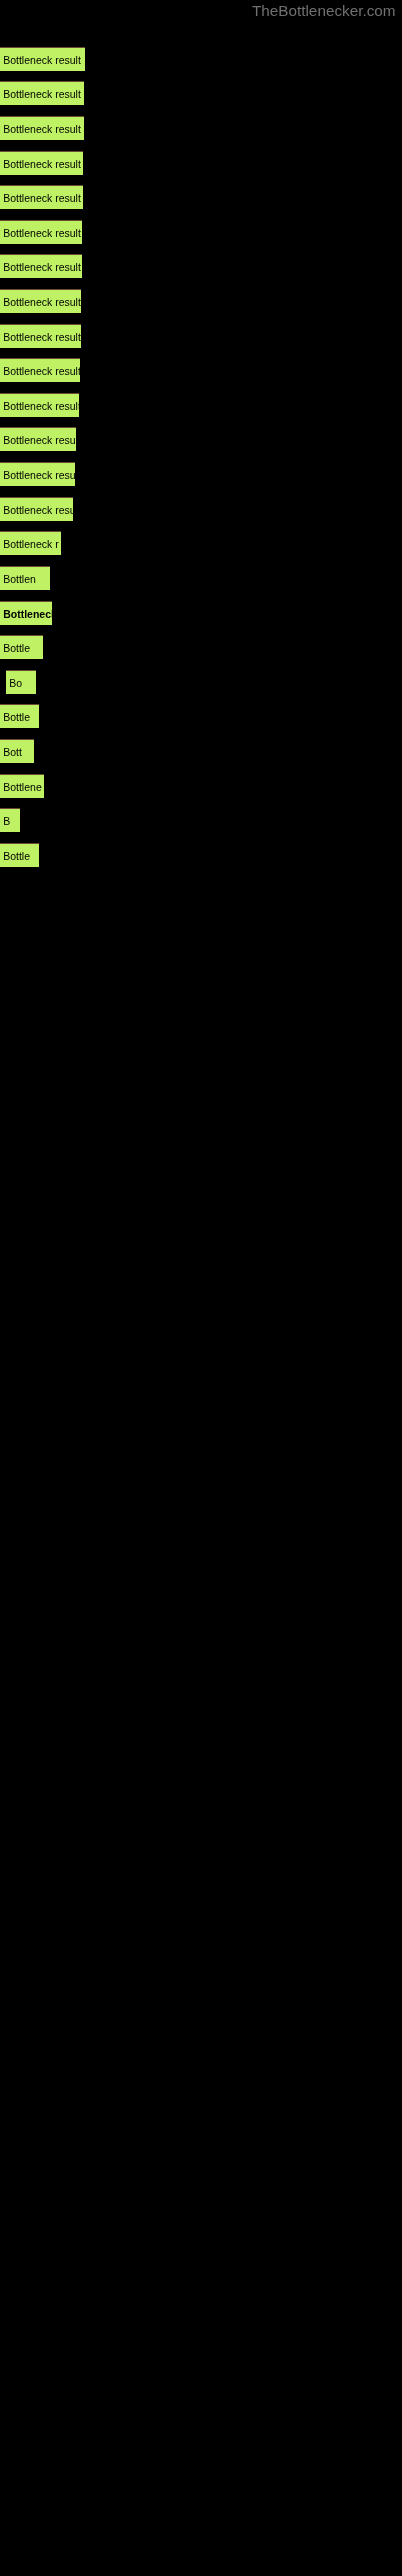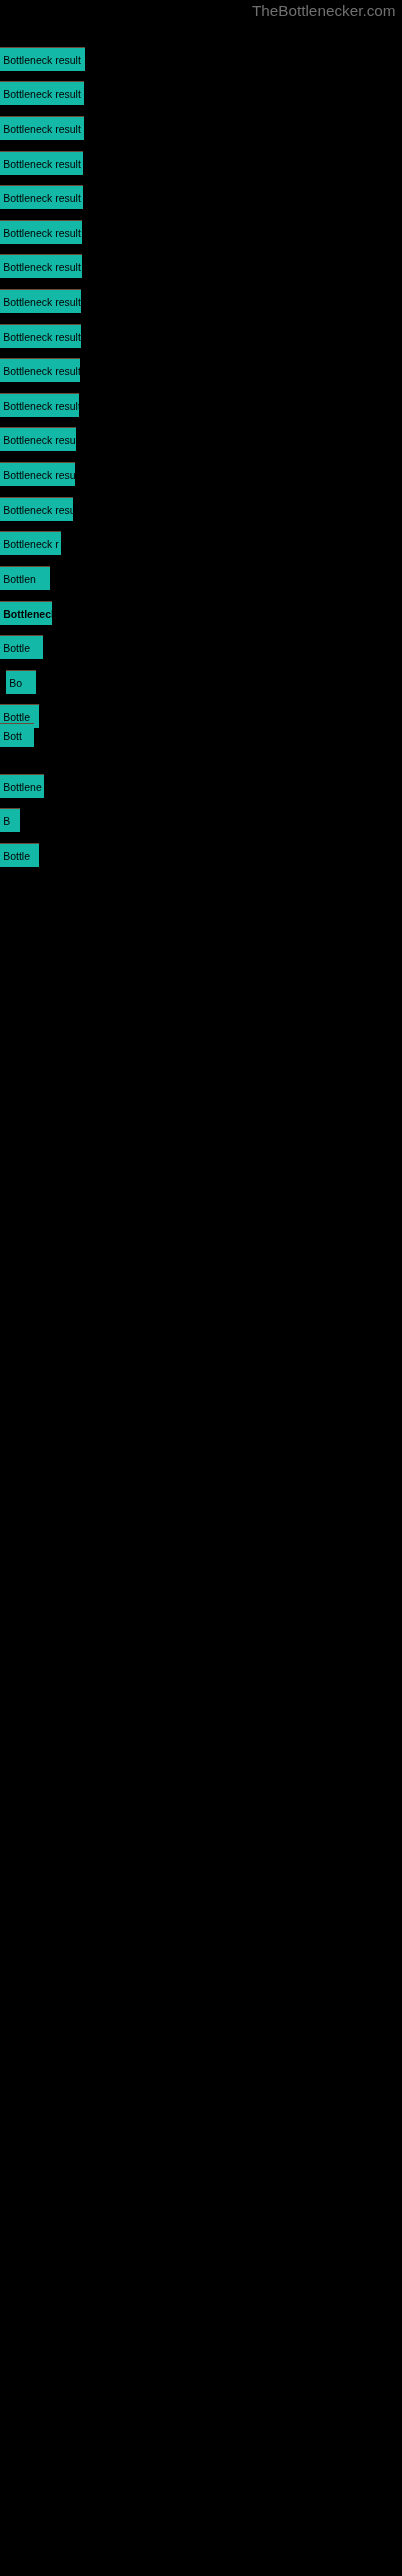--- a/index.html
+++ b/index.html
@@ -41,21 +41,21 @@
     left: 0;
     width: 403px;
     height: 24px;
   }
 
   .bar {
     position: absolute;
     left: 0;
     top: 0;
     height: 24px;
-    background: #14b8a6;
+    background: #bef264;
     border-top: 0.8px solid #6b4a33;
     box-sizing: border-box;
     overflow: hidden;
     white-space: nowrap;
   }
 
   .bar-label {
     position: absolute;
     left: 3.2px;
     top: 50%;
@@ -166,21 +166,21 @@
       <div class="bar-row" style="top: 670px; height: 24px; margin-left: 6px;">
         <div class="bar" style="width: 30px; height: 24px;">
           <span class="bar-label">Bo</span>
         </div>
       </div>
       <div class="bar-row" style="top: 704px; height: 24px;">
         <div class="bar" style="width: 39px; height: 24px;">
           <span class="bar-label">Bottle</span>
         </div>
       </div>
-      <div class="bar-row" style="top: 723px; height: 24px;">
+      <div class="bar-row" style="top: 739px; height: 24px;">
         <div class="bar" style="width: 34px; height: 24px;">
           <span class="bar-label">Bott</span>
         </div>
       </div>
       <div class="bar-row" style="top: 774px; height: 24px;">
         <div class="bar" style="width: 44px; height: 24px;">
           <span class="bar-label">Bottlene</span>
         </div>
       </div>
       <div class="bar-row" style="top: 808px; height: 24px;">

